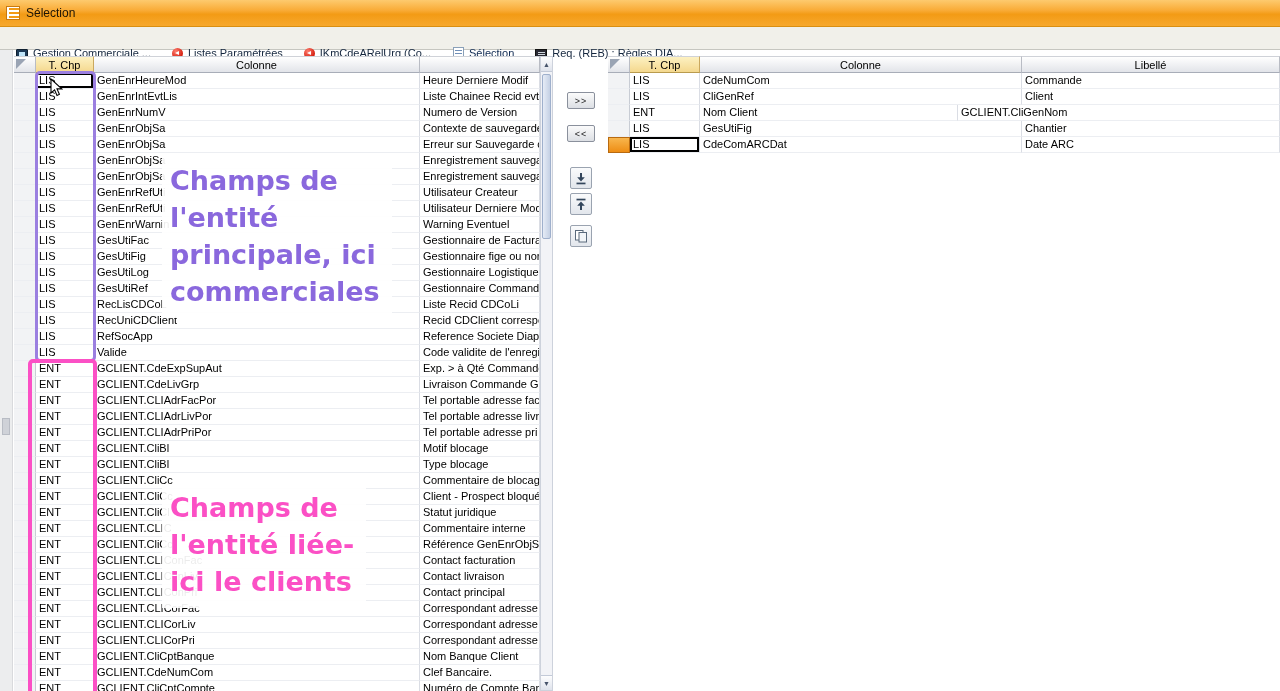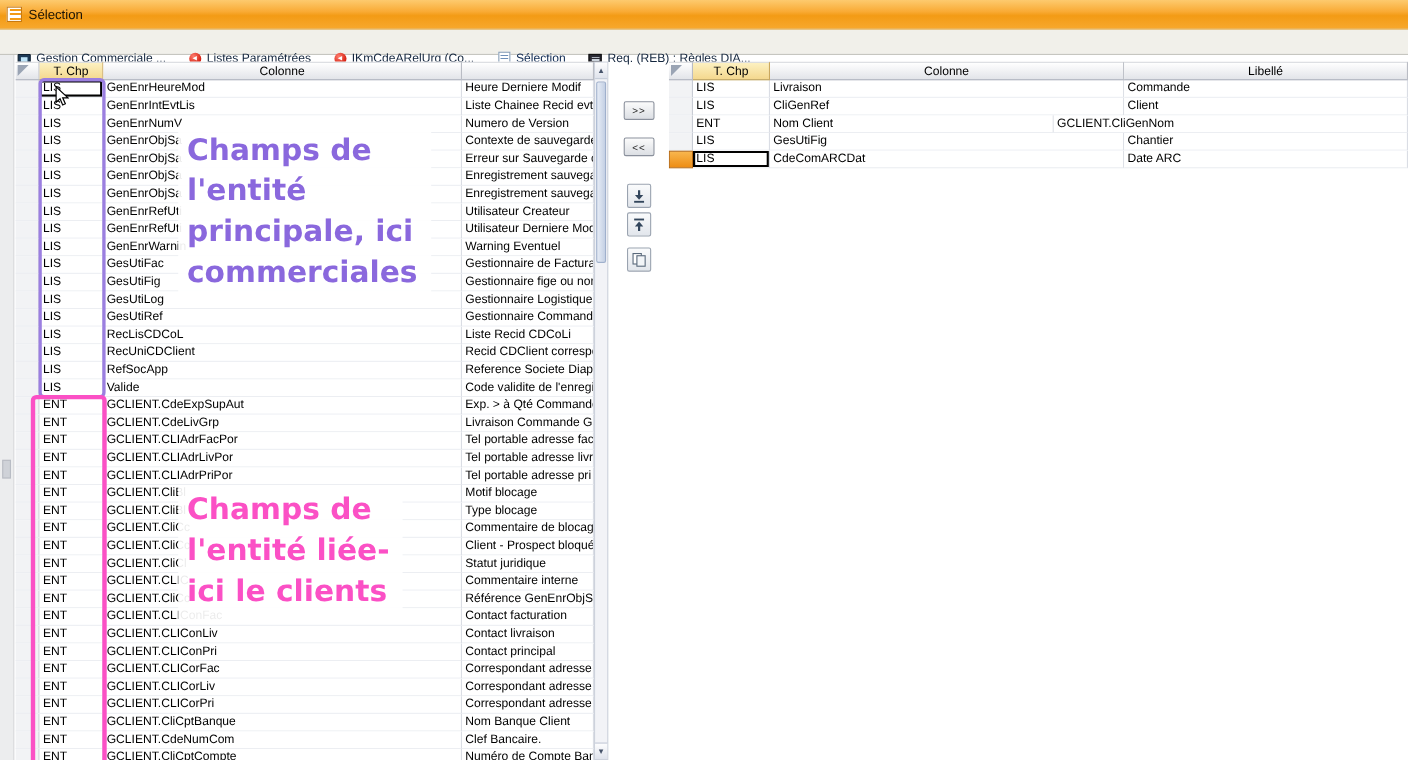--- a/index.html
+++ b/index.html
@@ -80,21 +80,21 @@
   .icon-btn{position:absolute;left:570px;width:22px;height:22px;
     background:linear-gradient(#fafbfc,#e2e6ec);border:1px solid #9aa3b0;border-radius:2px;
     display:flex;align-items:center;justify-content:center;}
   .icon-btn.mdown{top:167px;} .icon-btn.mup{top:193px;} .icon-btn.copy{top:225px;}
 
   
   .hl-rect{position:absolute;border-radius:5px;pointer-events:none;}
   .hl-rect.primary{left:35px;top:71px;width:61px;height:291px;border:3px solid #9b7fe0;}
   .hl-rect.linked{left:28px;top:359px;width:69px;height:345px;border:4px solid #fb50c5;}
   .annot-text{position:absolute;font-family:"DejaVu Sans",sans-serif;font-weight:bold;font-size:27px;
-    line-height:37px;background:rgba(255,255,255,0.92);padding:4px 12px 8px 8px;pointer-events:none;}
+    line-height:37px;background:rgba(255,255,255,0.92);padding:4px 12px 8px 8px;pointer-events:none;margin-top:44px;}
   .annot-text.primary{left:162px;top:114px;color:#8a68dd;}
   .annot-text.linked{left:162px;top:441px;color:#fb50c5;}
 
   .cursor{position:absolute;left:50px;top:78px;pointer-events:none;z-index:40;}
 </style>
 </head>
 <body>
 
 <div class="titlebar">
   <span class="title-icon"></span>
@@ -455,21 +455,21 @@
     </div>
     <div class="hcell w-tchp sort">T. Chp</div>
     <div class="hcell w-col">Colonne</div>
     <div class="hcell w-lib">Libellé</div>
   </div>
   <div class="grid-body">
 
       <div class="grid-row">
         <div class="cell sel w-sel"></div>
         <div class="cell tchp w-tchp">LIS</div>
-        <div class="cell w-col">Livraison</div>
+        <div class="cell w-col">CdeNumCom</div>
         <div class="cell w-lib">Commande</div>
       </div>
 
       <div class="grid-row">
         <div class="cell sel w-sel"></div>
         <div class="cell tchp w-tchp">LIS</div>
         <div class="cell w-col">CliGenRef</div>
         <div class="cell w-lib">Client</div>
       </div>
 

